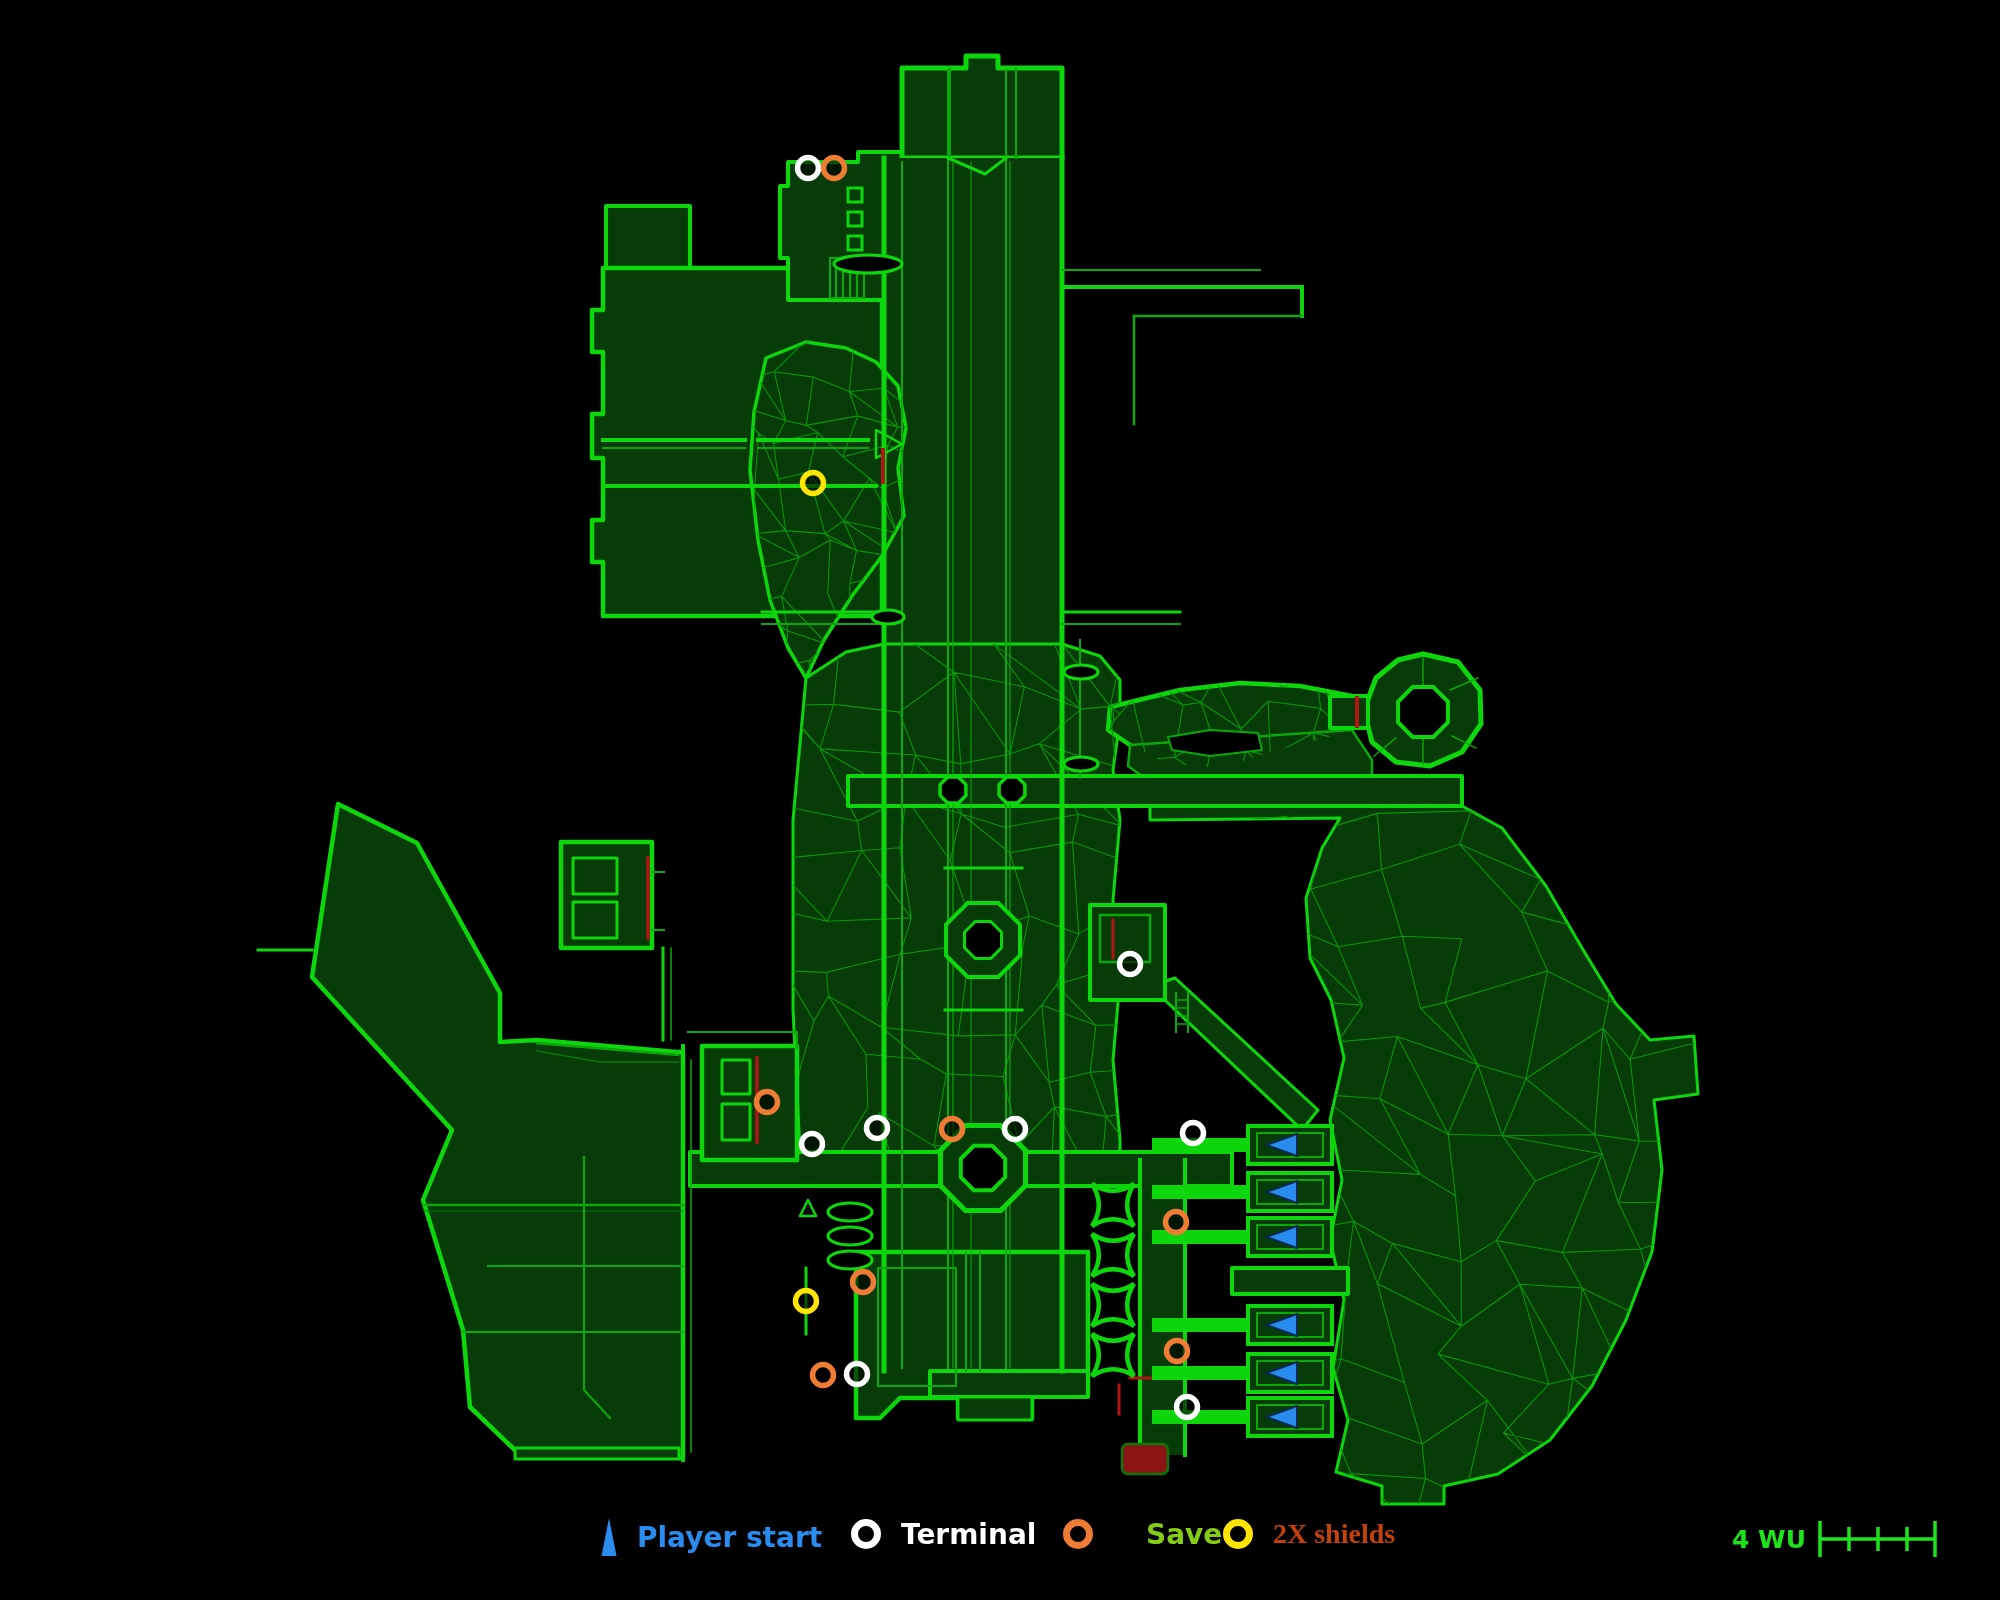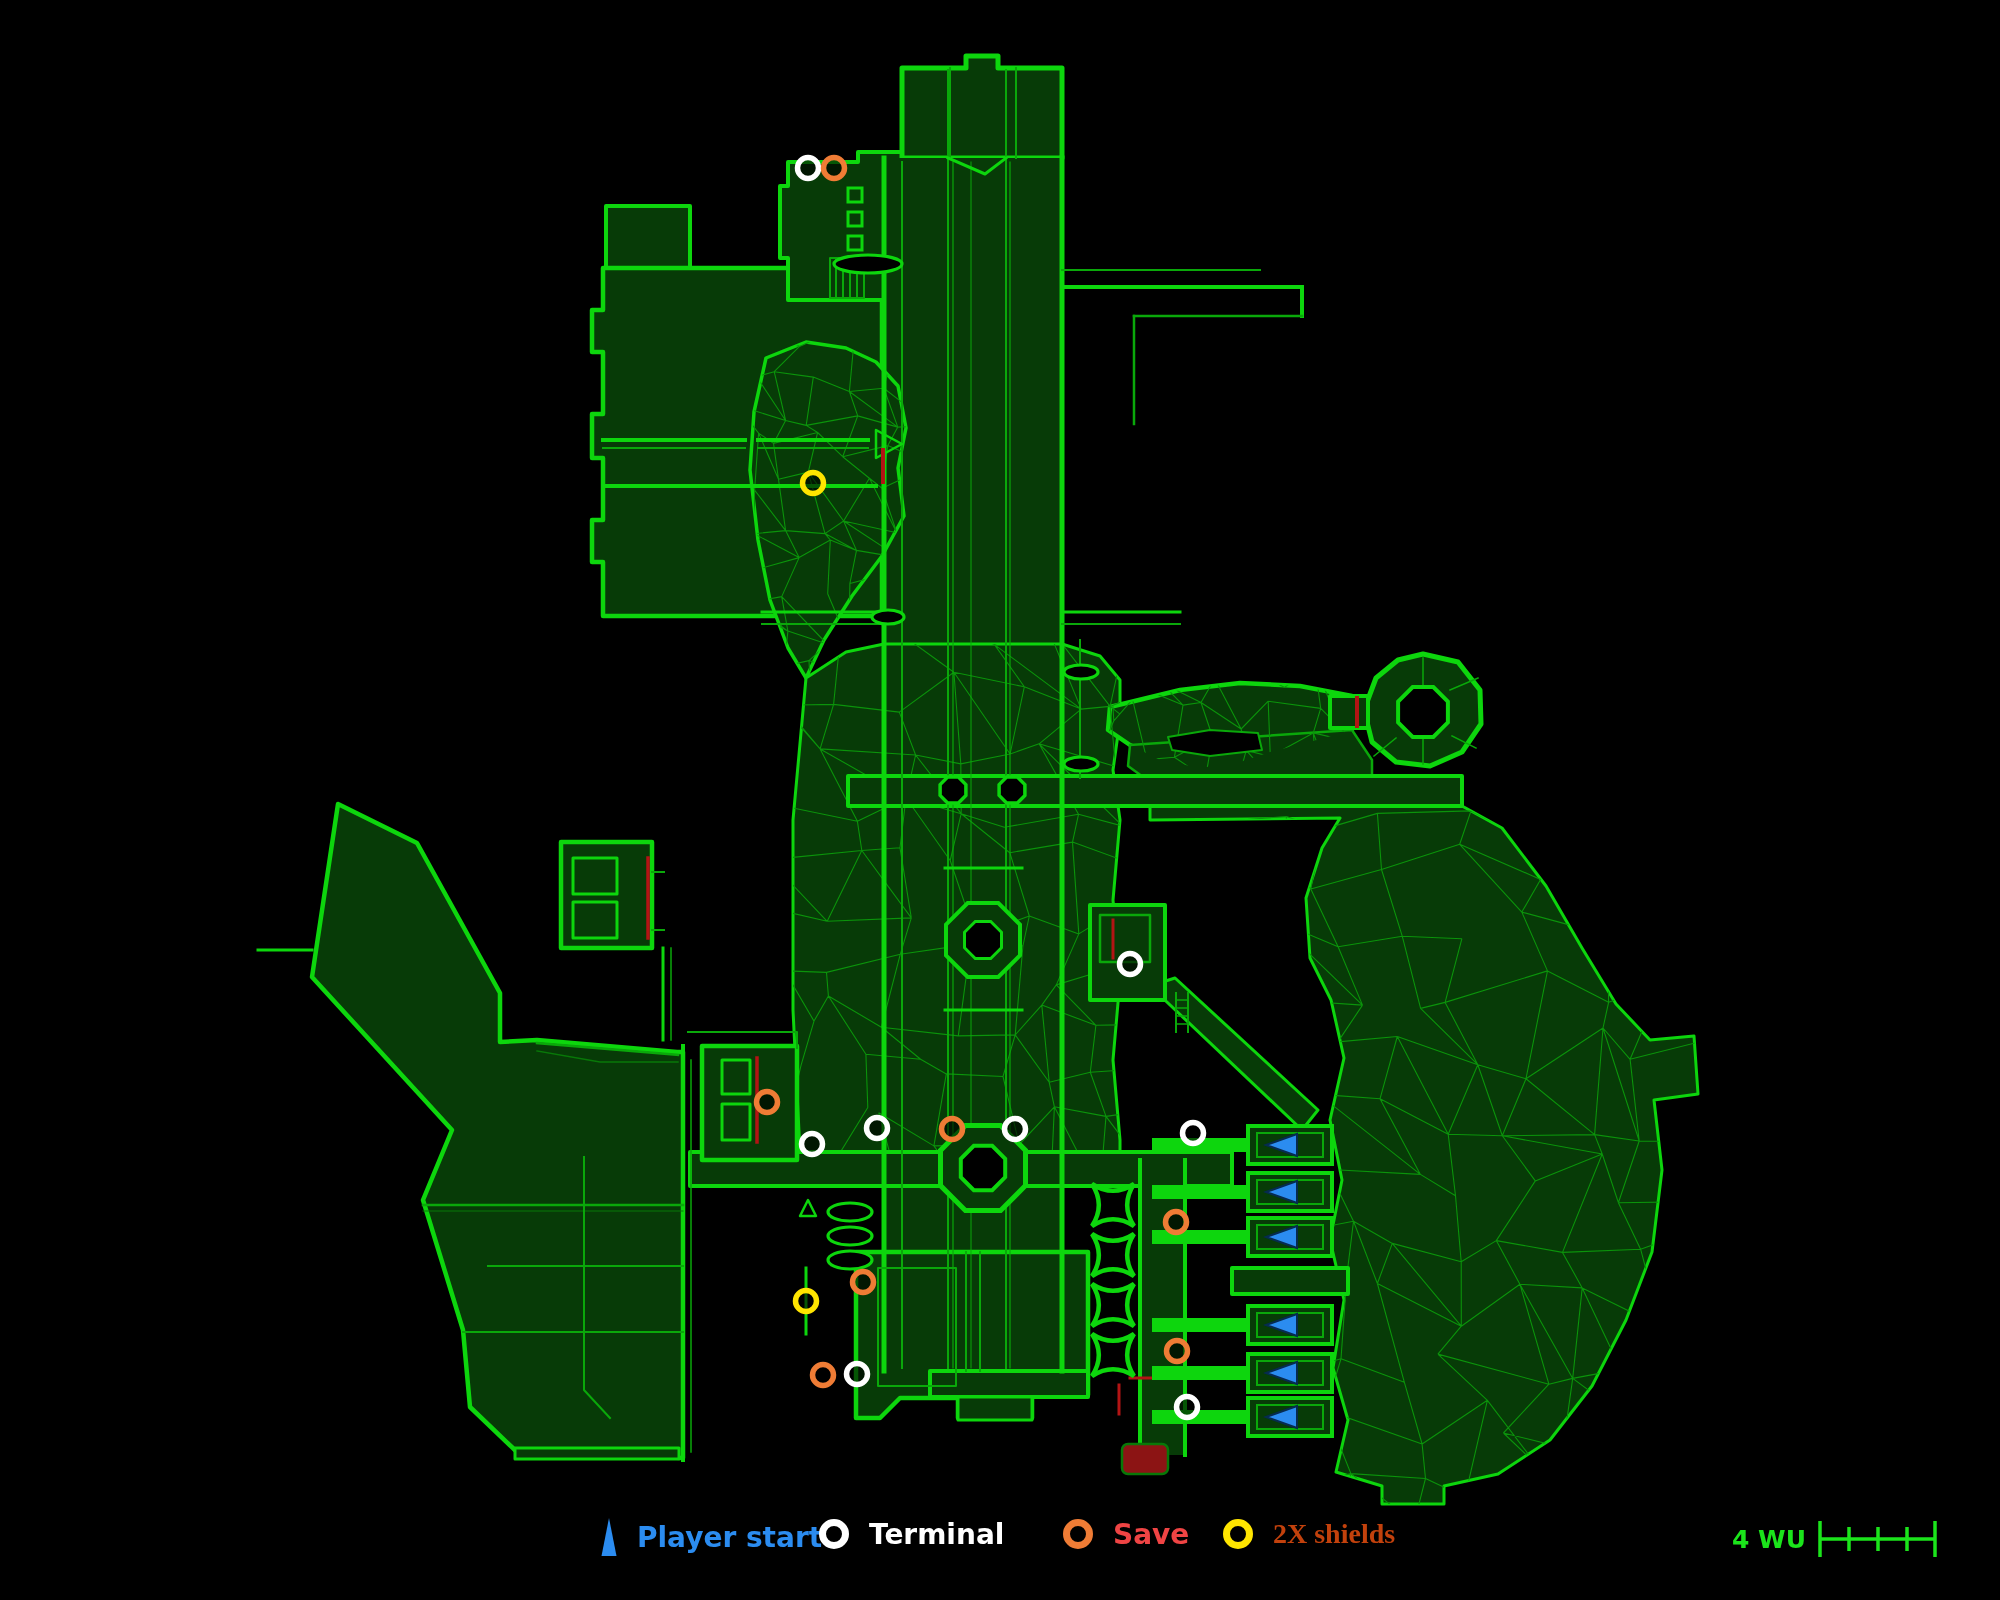--- a/index.html
+++ b/index.html
@@ -213,31 +213,31 @@
     <circle cx="806" cy="1301" r="10.5" fill="rgba(0,0,0,0.6)" stroke="#FFE500" stroke-width="5.5"></circle>
   </svg>
 
 <div class="legend">
   <div class="legend-item" style="left: 598px;">
     <svg class="legend-icon" width="22" height="42" viewBox="0 0 22 42">
       <polygon class="li-tri" points="11,2 18.5,40 3.5,40" fill="#2B8CF0"></polygon>
     </svg>
     <span class="legend-label" style="color: rgb(43, 140, 240);">Player start</span>
   </div>
-  <div class="legend-item" style="left: 816px;">
+  <div class="legend-item" style="left: 848px;">
     <svg class="legend-icon" width="36" height="36" viewBox="0 0 36 36">
       <circle class="li-circ" cx="18" cy="18" r="11.5" fill="none" stroke-width="7" stroke="#FFFFFF"></circle>
     </svg>
     <span class="legend-label" style="color: rgb(255, 255, 255);">Terminal</span>
   </div>
   <div class="legend-item" style="left: 1060px;">
     <svg class="legend-icon" width="36" height="36" viewBox="0 0 36 36">
       <circle class="li-circ" cx="18" cy="18" r="11.5" fill="none" stroke-width="7" stroke="#EF7C35"></circle>
     </svg>
-    <span class="legend-label" style="color: #ef4444;">Save</span>
+    <span class="legend-label" style="color: #84cc16; margin-left: 33px;">Save</span>
   </div>
   <div class="legend-item" style="left: 1220px;">
     <svg class="legend-icon" width="36" height="36" viewBox="0 0 36 36">
       <circle class="li-circ" cx="18" cy="18" r="11.5" fill="none" stroke-width="7" stroke="#FFE500"></circle>
     </svg>
     <span class="legend-label" style="color: #c2410c; font-family: Liberation Serif, serif;">2X shields</span>
   </div>
   <div class="scale-widget" style="left: 1732px;">
     <span class="legend-label" style="color: rgb(27, 228, 27);">4 WU</span>
     <svg id="scale-ruler" width="126" height="46" viewBox="0 0 126 46">

